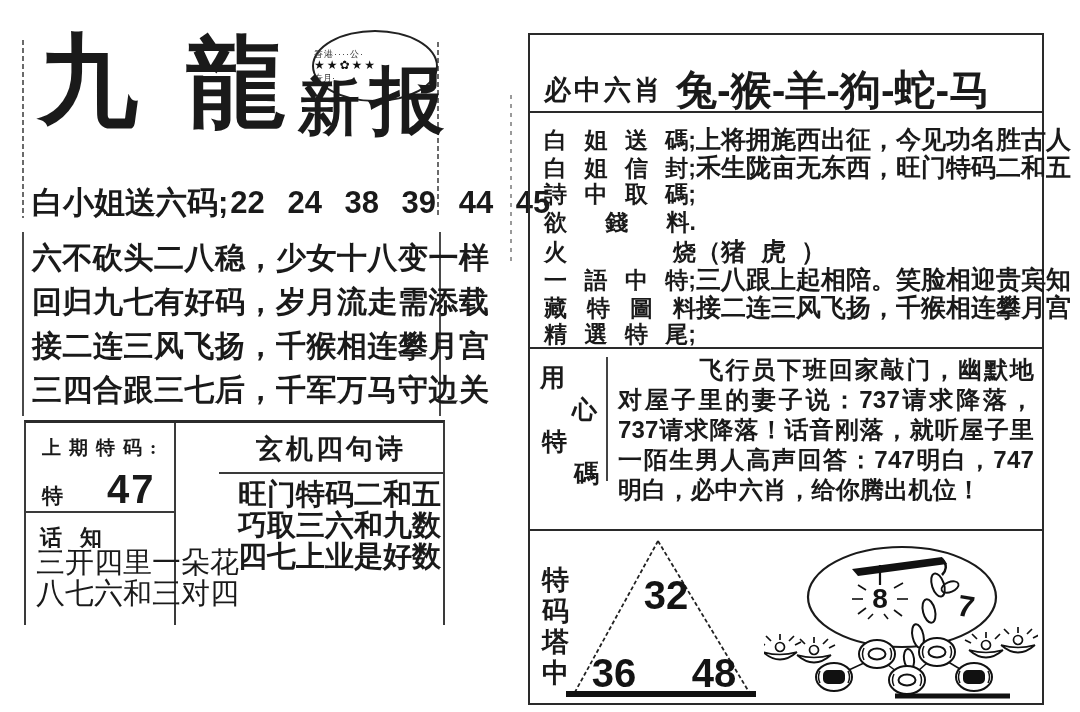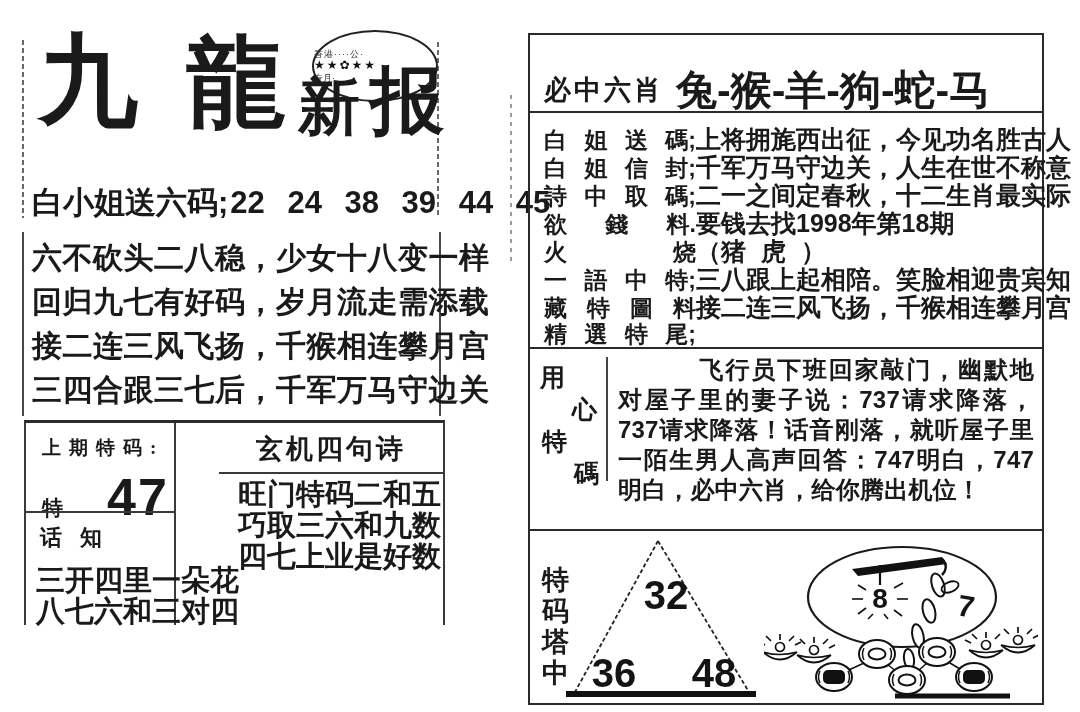--- a/index.html
+++ b/index.html
@@ -27,24 +27,24 @@
             display:flex;flex-direction:column;justify-content:space-around;padding:4px 0;}
   .poem-line{text-align:center;font-size:30px;font-weight:800;letter-spacing:0.5px;white-space:nowrap;padding-left:8px;}
 
   .ltable{position:absolute;left:24px;top:420px;width:417px;height:202px;
           border-top:3px solid #2b2b2b;border-left:2px solid #3a3a3a;border-right:2px solid #3a3a3a;
           display:flex;}
   .lcell{position:relative;width:210px;border-right:2px solid #3a3a3a;}
   .prev-label{position:absolute;left:16px;top:12px;font-size:19px;font-weight:700;letter-spacing:8px;}
   .prev-row{position:absolute;left:16px;top:44px;}
   .prev-te{font-size:21px;font-weight:700;}
-  .prev-val{font-size:52px;font-weight:700;margin-left:44px;letter-spacing:2px;}
+  .prev-val{font-size:40px;font-weight:700;margin-left:44px;letter-spacing:2px;}
   .lcell-hr{position:absolute;left:0;right:0;top:88px;border-top:2px solid #3a3a3a;}
   .huazhi{position:absolute;left:14px;top:100px;font-size:22px;font-weight:700;letter-spacing:18px;}
-  .huazhi-lines{position:absolute;left:10px;top:142px;font-size:29px;font-weight:700;line-height:31px;white-space:nowrap;}
+  .huazhi-lines{position:absolute;left:10px;top:124px;font-size:29px;font-weight:400;line-height:31px;white-space:nowrap;}
   .rcell{position:relative;flex:1;padding-left:43px;}
   .xuanji-title{text-align:center;font-size:27px;font-weight:800;padding:8px 0 5px;
                 border-bottom:2px solid #3a3a3a;letter-spacing:3px;}
   .xuanji-lines{padding:5px 2px 0 6px;font-size:29px;font-weight:800;line-height:31px;white-space:nowrap;margin-left:13px;}
 
   
   .rpanel{position:absolute;left:528px;top:33px;width:512px;height:668px;border:2px solid #2a2a2a;}
   .rp-sep{position:absolute;left:-1px;right:-1px;border-top:2px solid #2a2a2a;}
   .rp-header{position:absolute;left:0;top:0;right:0;height:76px;display:flex;align-items:center;padding:34px 0 0 14px;box-sizing:border-box;}
   .rp-header .h-label{font-size:27px;font-weight:700;letter-spacing:3px;}
@@ -139,38 +139,36 @@
           </span>
         <span class="code-text">上将拥旄西出征，今见功名胜古人</span>
       </div>
       <div class="code-row">
         <span class="code-label char-spread">
             <span>白</span>
             <span>姐</span>
             <span>信</span>
             <span>封;</span>
           </span>
-        <span class="code-text">千军万马守边关，人生在世不称意</span>
+        <span class="code-text">禾生陇亩无东西，旺门特码二和五</span>
       </div>
       <div class="code-row">
         <span class="code-label char-spread">
             <span>詩</span>
             <span>中</span>
             <span>取</span>
             <span>碼;</span>
           </span>
-        <span class="code-text">二一之间定春秋，十二生肖最实际</span>
       </div>
       <div class="code-row">
         <span class="code-label char-spread">
             <span>欲</span>
             <span>錢</span>
             <span>料.</span>
           </span>
-        <span class="code-text">要钱去找1998年第18期</span>
       </div>
       <div class="code-row">
         <span class="code-label char-spread">
             <span>火</span>
             <span>烧</span>
           </span>
         <span class="code-text">（猪 虎 ）</span>
       </div>
       <div class="code-row">
         <span class="code-label char-spread">

